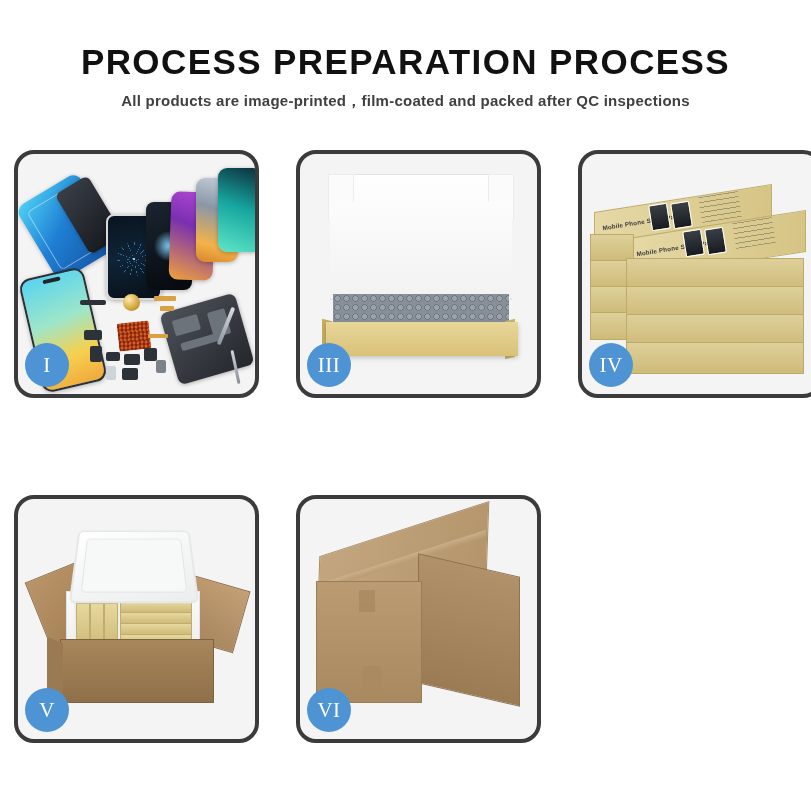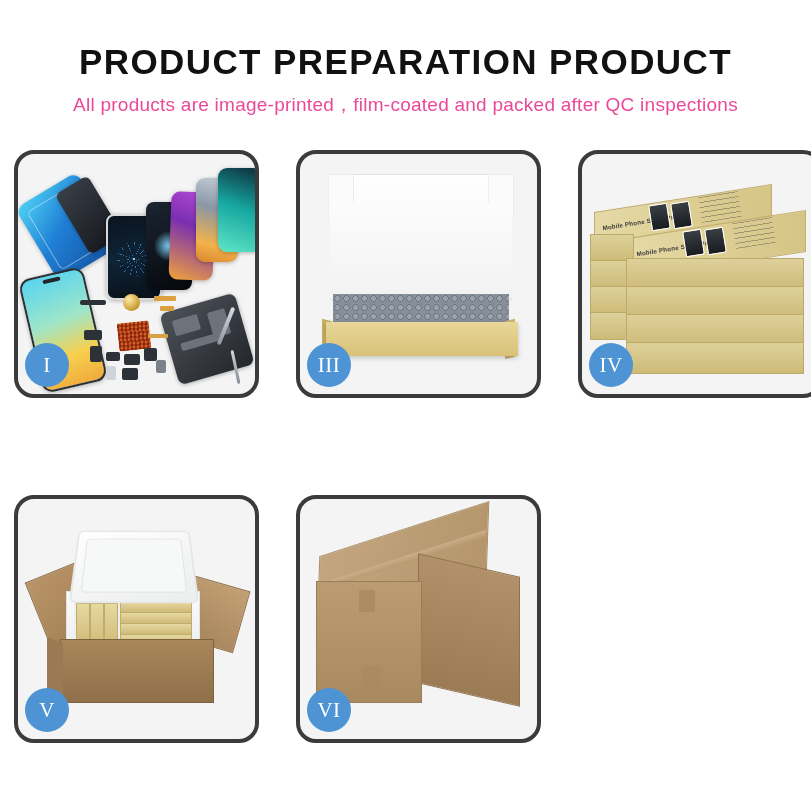--- a/index.html
+++ b/index.html
@@ -12,22 +12,22 @@
   .page{position:relative;width:811px;height:811px;}
 
   
   .header{padding-top:44px;text-align:center;}
   .title{
     font-size:35px;font-weight:700;color:#111111;
     letter-spacing:1.4px;line-height:1.05;
     font-family:"Liberation Sans",sans-serif;
   }
   .subtitle{
-    margin-top:11px;font-size:19px;color:#ec4899;
-    letter-spacing:.25px;font-weight:400;
+    margin-top:11px;font-size:15px;color:#404040;
+    letter-spacing:.25px;font-weight:700;
   }
 
   
   .grid{
     position:absolute;left:14px;top:150px;
     width:784px;
     display:grid;
     grid-template-columns:repeat(3,245px);
     grid-template-rows:248px 248px;
     column-gap:37px;row-gap:97px;
@@ -329,21 +329,21 @@
   .p6 .tape{
     position:absolute;background:#a98a5f;opacity:.85;border-radius:1px;
   }
 </style>
 </head>
 <body>
 
 <div class="page">
 
   <div class="header">
-    <div class="title">PRODUCT PREPARATION PRODUCT</div>
+    <div class="title">PROCESS PREPARATION PROCESS</div>
     <div class="subtitle">All products are image-printed，film-coated and packed after QC inspections</div>
   </div>
 
   <div class="grid">
 
     <div class="panel p1">
       <div class="stage">
         <div class="screen s-blue"></div>
         <div class="screen s-dark"></div>
         <div class="screen s-glass">

